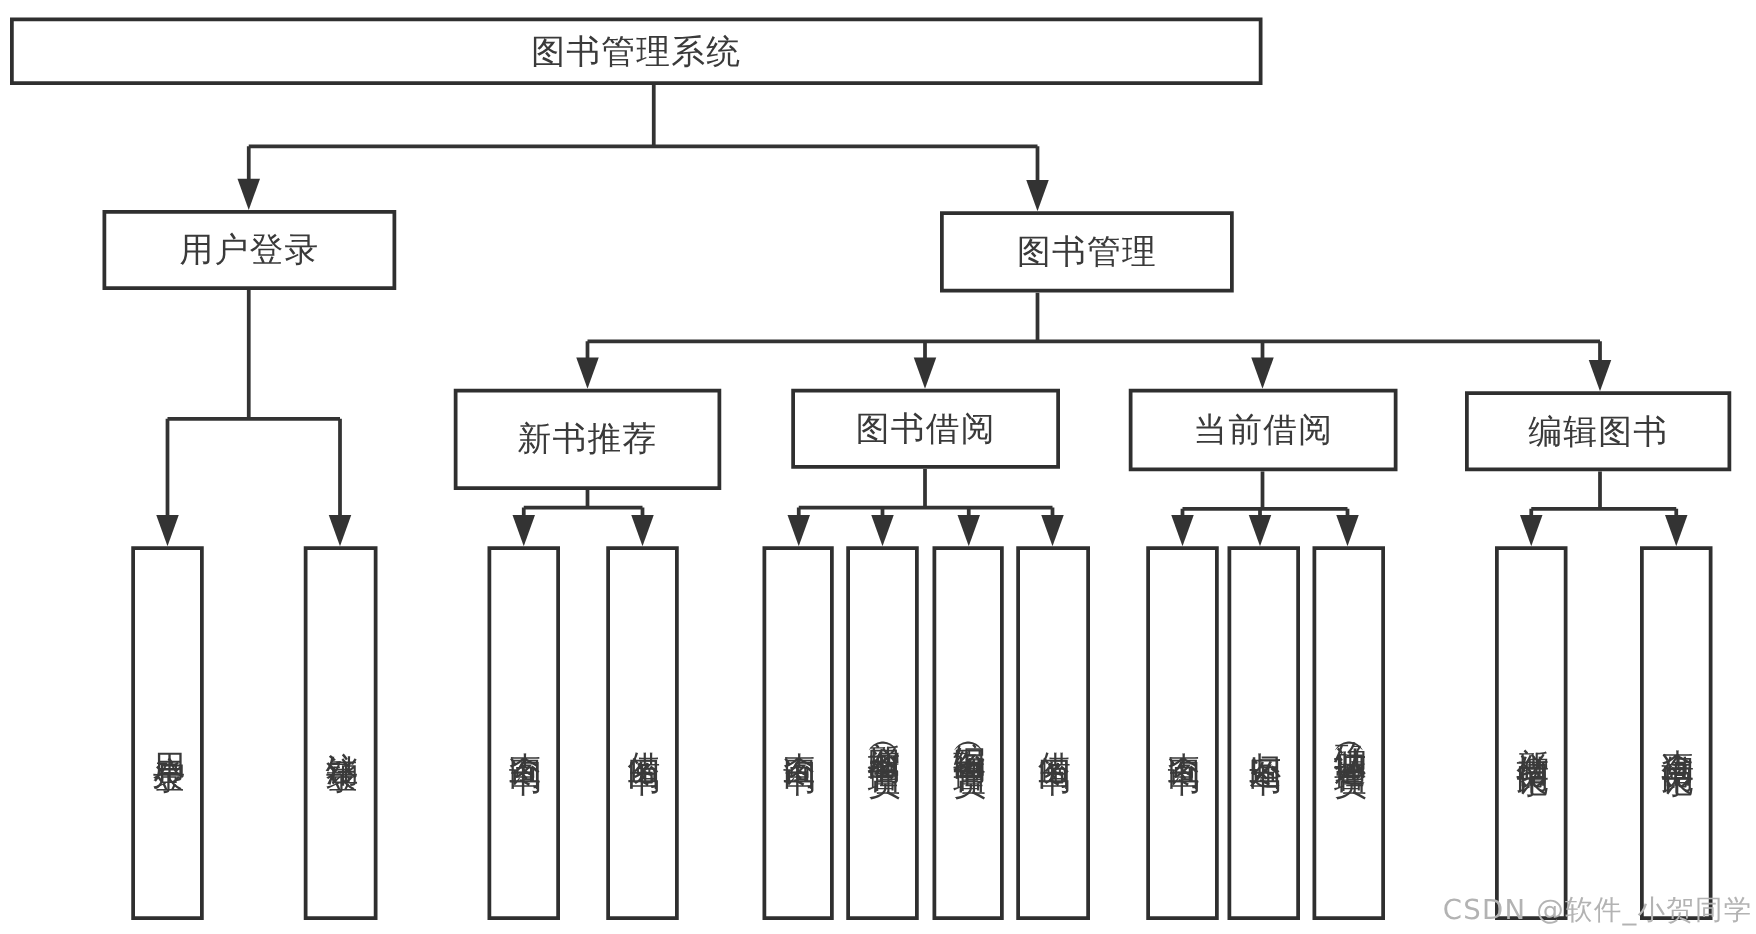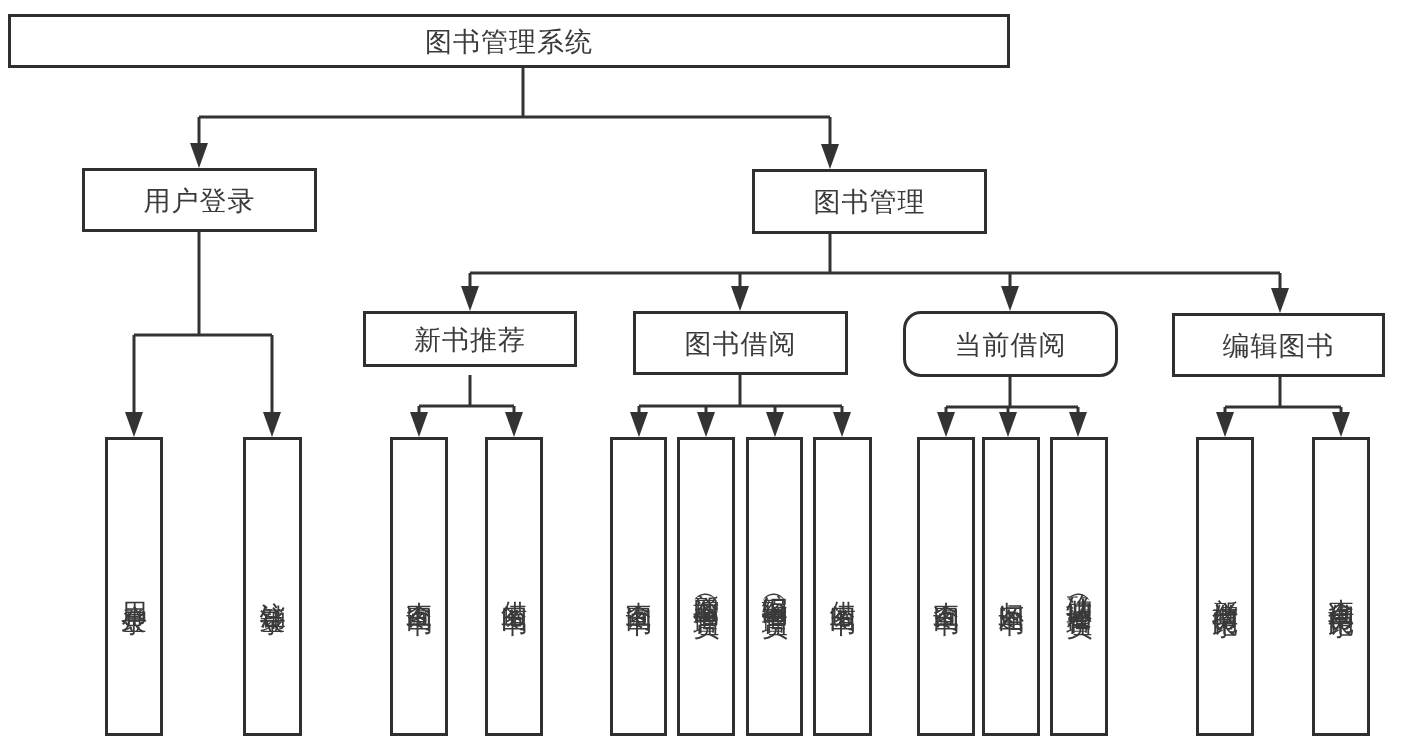--- a/index.html
+++ b/index.html
@@ -106,31 +106,32 @@
         <line x1="1225" y1="407" x2="1225" y2="421" stroke="#333333" stroke-width="3"></line>
         <polygon points="1216,412 1234,412 1225,437" fill="#333333"></polygon>
         <line x1="1341" y1="407" x2="1341" y2="421" stroke="#333333" stroke-width="3"></line>
         <polygon points="1332,412 1350,412 1341,437" fill="#333333"></polygon>
       </g>
     </svg>
   <div id="nodes">
       <div class="node h" style="left: 8px; top: 14px; width: 1002px; height: 54px;">图书管理系统</div>
       <div class="node h" style="left: 82px; top: 168px; width: 235px; height: 64px;">用户登录</div>
       <div class="node h" style="left: 712px; top: 169px; width: 235px; height: 65px; margin-left: 40px;">图书管理</div>
-      <div class="node h" style="left: 363px; top: 311px; width: 214px; height: 56px;">新书推荐</div>
+      <div class="node h" style="left: 363px; top: 311px; width: 214px; height: 81px;">新书推荐</div>
       <div class="node h" style="left: 633px; top: 311px; width: 215px; height: 64px;">图书借阅</div>
-      <div class="node h" style="left: 903px; top: 311px; width: 215px; height: 66px; border-radius: 18px;">当前借阅</div>
+      <div class="node h" style="left: 903px; top: 311px; width: 215px; height: 66px;">当前借阅</div>
       <div class="node h" style="left: 1172px; top: 313px; width: 213px; height: 64px;">编辑图书</div>
       <div class="node v" style="left: 105px; top: 437px; width: 58px; height: 299px;">用户登录</div>
       <div class="node v" style="left: 243px; top: 437px; width: 59px; height: 299px;">注销登录</div>
       <div class="node v" style="left: 390px; top: 437px; width: 58px; height: 299px;">查询图书</div>
       <div class="node v" style="left: 485px; top: 437px; width: 58px; height: 299px;">借阅图书</div>
       <div class="node v" style="left: 610px; top: 437px; width: 57px; height: 299px;">查询图书</div>
       <div class="node v" style="left: 677px; top: 437px; width: 58px; height: 299px;">新增图书（管理员）</div>
       <div class="node v" style="left: 746px; top: 437px; width: 57px; height: 299px;">编辑图书（管理员）</div>
       <div class="node v" style="left: 813px; top: 437px; width: 59px; height: 299px;">借阅图书</div>
       <div class="node v" style="left: 917px; top: 437px; width: 58px; height: 299px;">查询图书</div>
       <div class="node v" style="left: 982px; top: 437px; width: 58px; height: 299px;">归还图书</div>
       <div class="node v" style="left: 1050px; top: 437px; width: 58px; height: 299px;">确认归还（管理员）</div>
       <div class="node v" style="left: 1196px; top: 437px; width: 58px; height: 299px;">新增借阅记录</div>
       <div class="node v" style="left: 1312px; top: 437px; width: 58px; height: 299px;">查询借阅记录</div>
     </div>
+  <div id="watermark">CSDN @软件_小贺同学</div>
 </div>
 
 </body></html>

